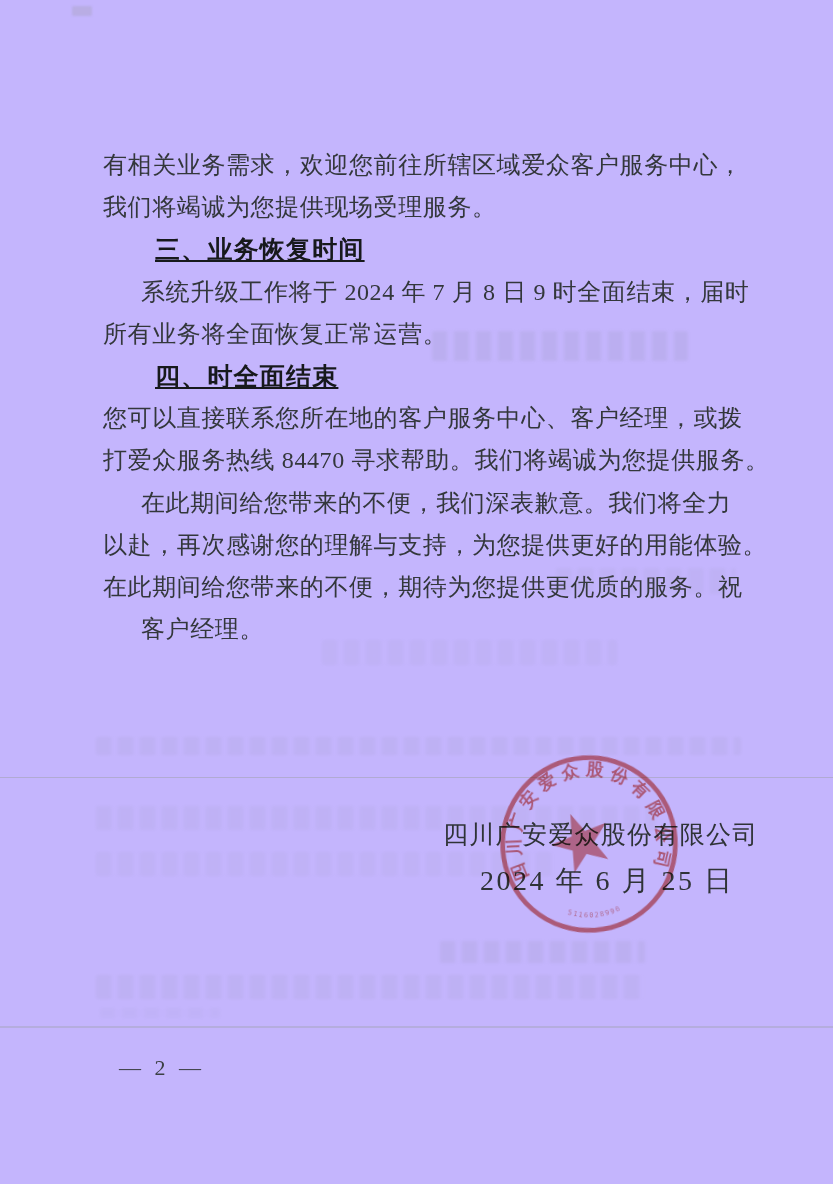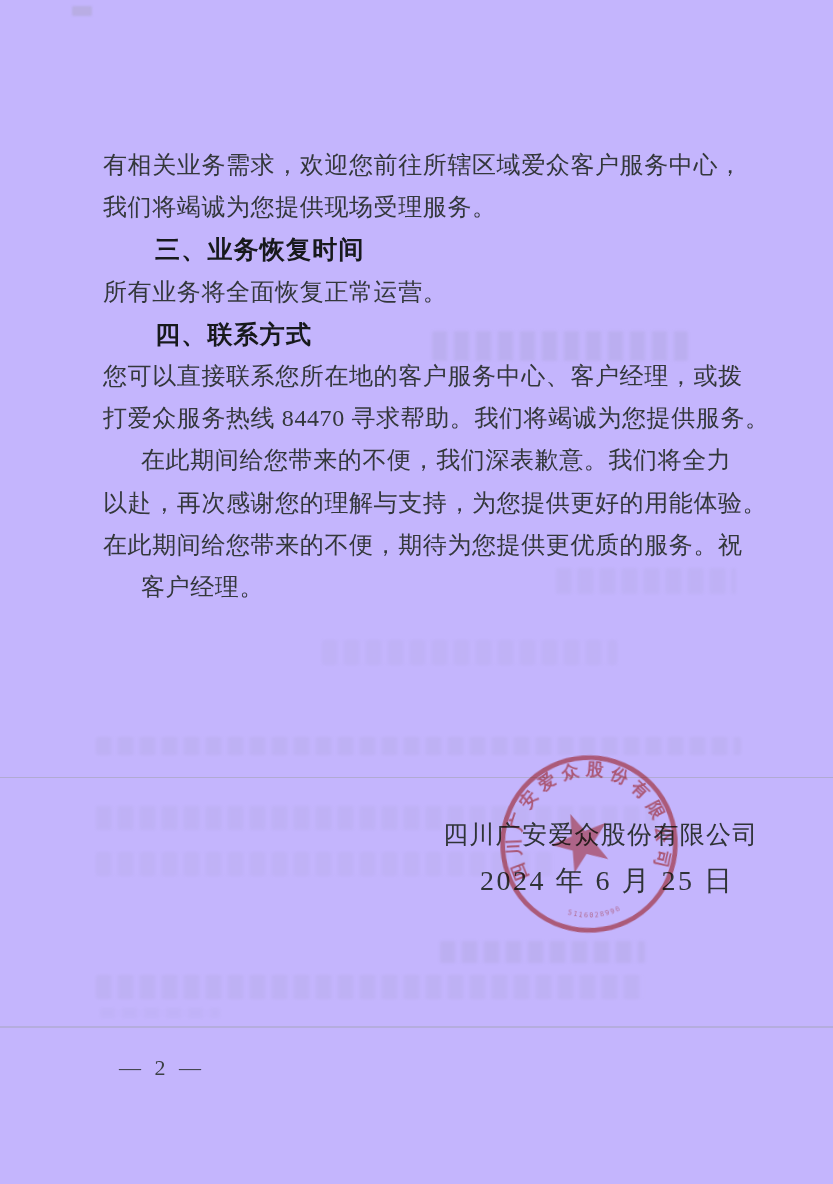--- a/index.html
+++ b/index.html
@@ -23,20 +23,21 @@
     color:#33373b;
     white-space:nowrap;
     font-family:"Liberation Serif","DejaVu Serif",serif;
   }
   .line.indent { padding-left:38px; }
   .line.heading {
     padding-left:52px;
     font-family:"Liberation Sans","DejaVu Sans",sans-serif;
     font-weight:700; font-size:25px; letter-spacing:1.2px;
     color:#17191c;
+    text-decoration:underline;
   }
   
   .sig-company {
     position:absolute; left:443px; top:818px;
     font-size:25px; letter-spacing:1.3px; color:#2f3337; white-space:nowrap;
   }
   .sig-date {
     position:absolute; left:480px; top:862px;
     font-size:28px; letter-spacing:2.5px; color:#2f3337; white-space:nowrap;
   }
@@ -79,22 +80,23 @@
 <body>
 
 <div class="page" style="background: #c4b5fd;">
 
   <div class="smudge" style="left:72px; top:6px; width:20px; height:10px;"></div>
 
   <div class="text-block">
       <div class="line body">有相关业务需求，欢迎您前往所辖区域爱众客户服务中心，</div>
       <div class="line body">我们将竭诚为您提供现场受理服务。</div>
       <div class="line heading">三、业务恢复时间</div>
+      <div class="line body indent">系统升级工作将于 2024 年 7 月 8 日 9 时全面结束，届时</div>
       <div class="line body">所有业务将全面恢复正常运营。</div>
-      <div class="line heading">四、联系方式</div>
+      <div class="line heading">四、时全面结束</div>
       <div class="line body">您可以直接联系您所在地的客户服务中心、客户经理，或拨</div>
       <div class="line body">打爱众服务热线 84470 寻求帮助。我们将竭诚为您提供服务。</div>
       <div class="line body indent">在此期间给您带来的不便，我们深表歉意。我们将全力</div>
       <div class="line body">以赴，再次感谢您的理解与支持，为您提供更好的用能体验。</div>
       <div class="line body">在此期间给您带来的不便，期待为您提供更优质的服务。祝</div>
       <div class="line body indent">客户经理。</div>
     </div>
 
   <div class="bleed" style="left:432px; top:331px; width:256px; height:30px; opacity:.55;"></div>
   <div class="bleed" style="left:556px; top:568px; width:180px; height:26px; opacity:.32;"></div>

